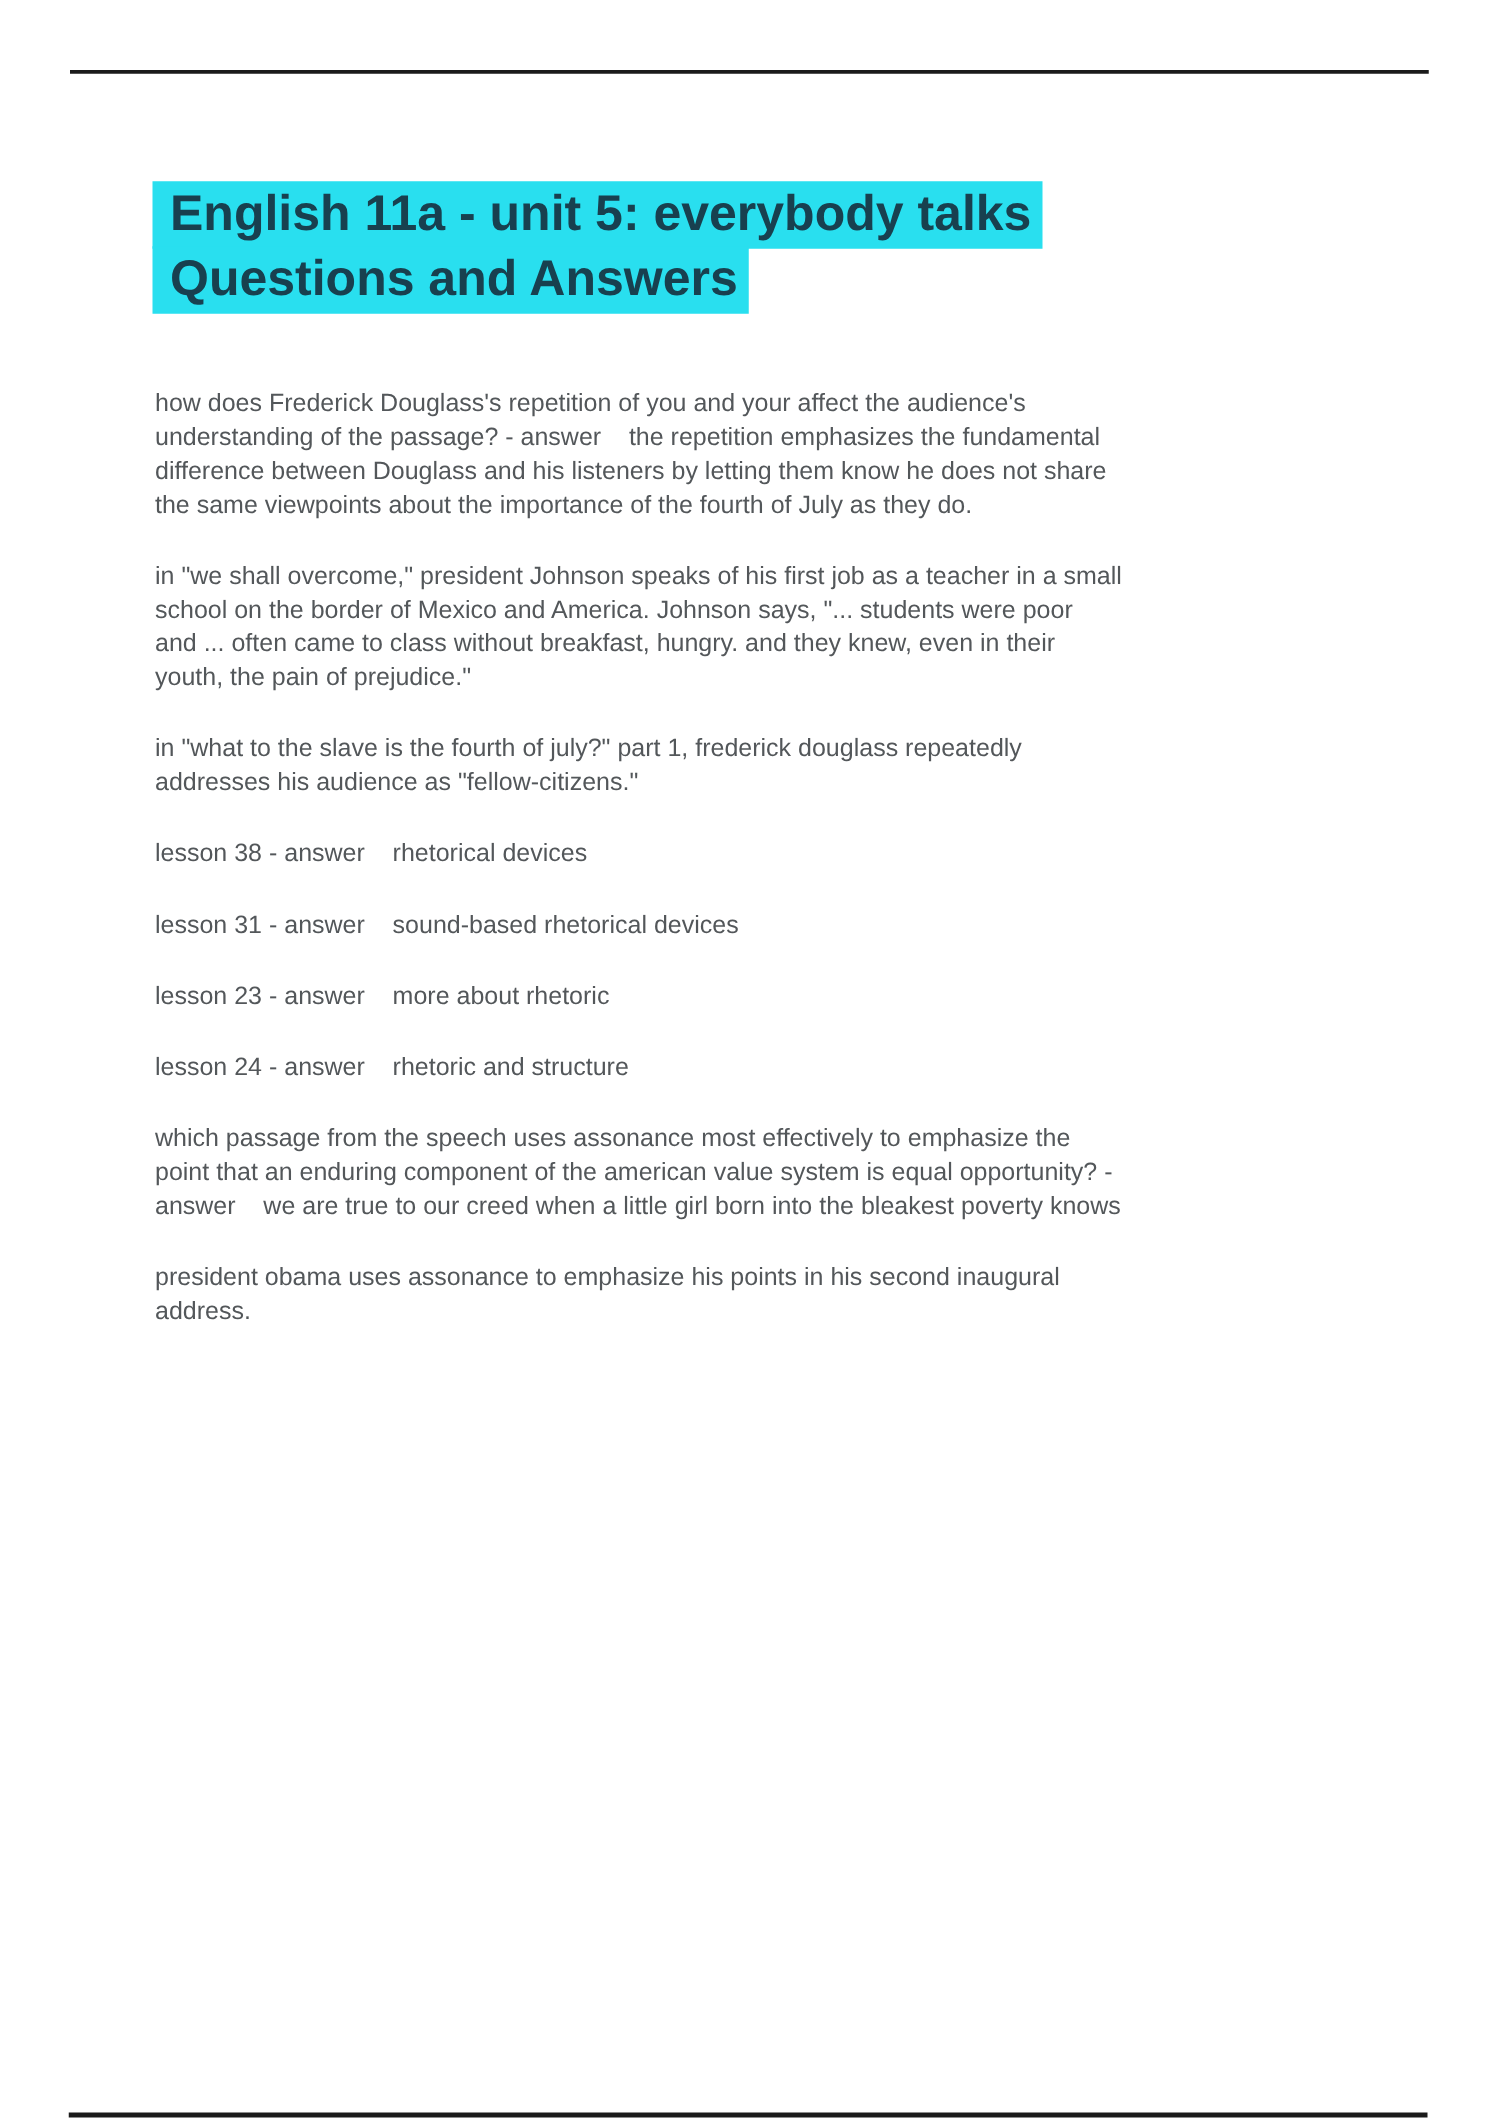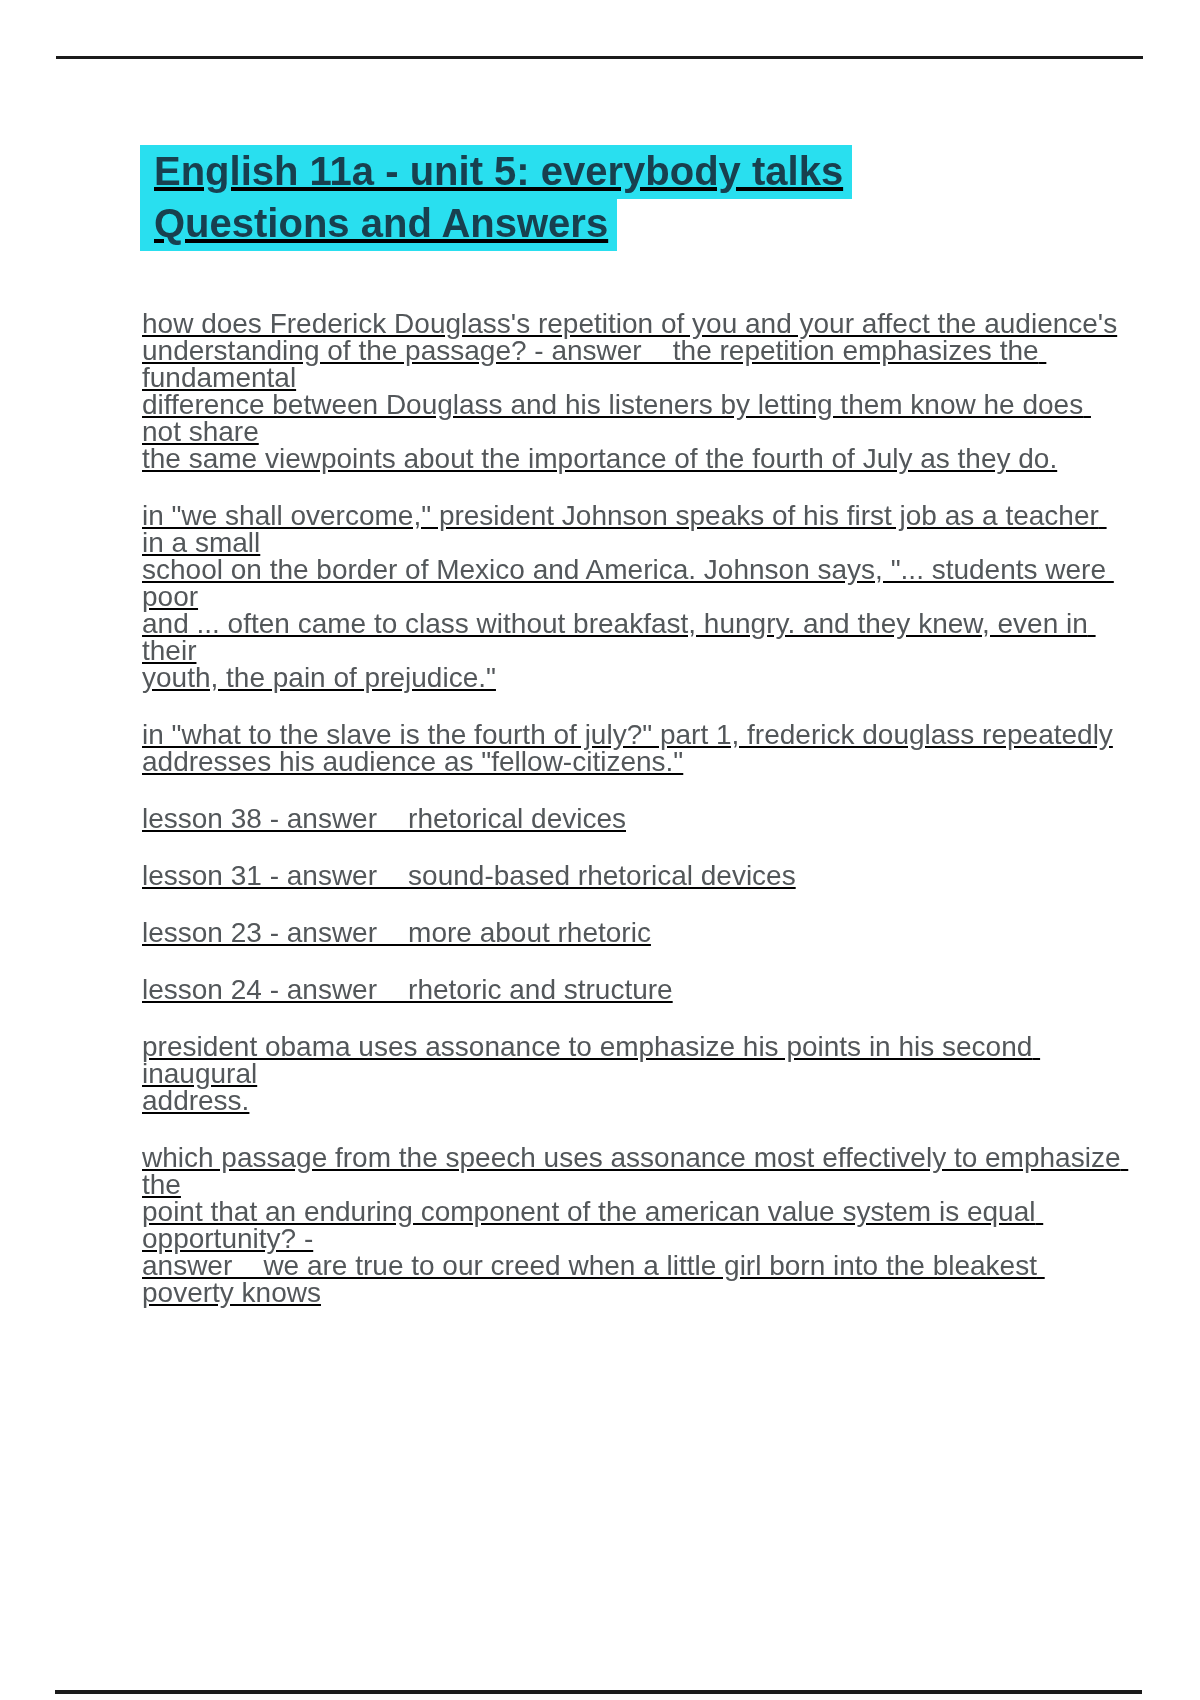--- a/index.html
+++ b/index.html
@@ -19,24 +19,23 @@
     position: absolute;
     left: 56px;
     width: 1087px;
     background: var(--rule, #1b1b1b);
   }
   .rule-top { top: 56px; height: 3px; }
   .rule-bottom { top: 1690px; height: 4px; left: 55px; }
 
   .content {
     position: absolute;
-    left: 142px;
+    left: 124px;
     top: 145px;
     width: 980px;
-    text-decoration: underline;
   }
   h1.doc-title {
     margin: 0 0 0 -2px;
     font-size: 40px;
     line-height: 52px;
     font-weight: bold;
     color: var(--titleText, #18404f);
     white-space: pre-wrap;
     letter-spacing: 0;
   }
@@ -44,21 +43,21 @@
     background: var(--highlight, #29dfef);
     padding: 4px 9px 6px 14px;
     -webkit-box-decoration-break: clone;
     box-decoration-break: clone;
   }
   .qa {
     margin-top: 61px;
   }
   .qa p {
     margin: 0 0 30px 0;
-    font-size: 28px;
+    font-size: 20px;
     line-height: 27px;
     color: var(--bodyText, #53575a);
     white-space: pre-wrap;
   }
 </style>
 </head>
 <body>
 
 <div class="page" style="--bg: #ffffff; --highlight: #29dfef; --titleText: #18404f; --bodyText: #53575a; --rule: #1b1b1b;">
   <div class="rule rule-top"></div>
@@ -75,22 +74,22 @@
         <p>in "we shall overcome," president Johnson speaks of his first job as a teacher in a small
 school on the border of Mexico and America. Johnson says, "... students were poor
 and ... often came to class without breakfast, hungry. and they knew, even in their
 youth, the pain of prejudice."</p>
         <p>in "what to the slave is the fourth of july?" part 1, frederick douglass repeatedly
 addresses his audience as "fellow-citizens."</p>
         <p>lesson 38 - answer    rhetorical devices</p>
         <p>lesson 31 - answer    sound-based rhetorical devices</p>
         <p>lesson 23 - answer    more about rhetoric</p>
         <p>lesson 24 - answer    rhetoric and structure</p>
-        <p>president obama uses assonance to emphasize his points in his second inaugural
-address.</p>
         <p>which passage from the speech uses assonance most effectively to emphasize the
 point that an enduring component of the american value system is equal opportunity? -
 answer    we are true to our creed when a little girl born into the bleakest poverty knows</p>
+        <p>president obama uses assonance to emphasize his points in his second inaugural
+address.</p>
       </div>
   </div>
 
   <div class="rule rule-bottom"></div>
 </div>
 
 </body></html>

